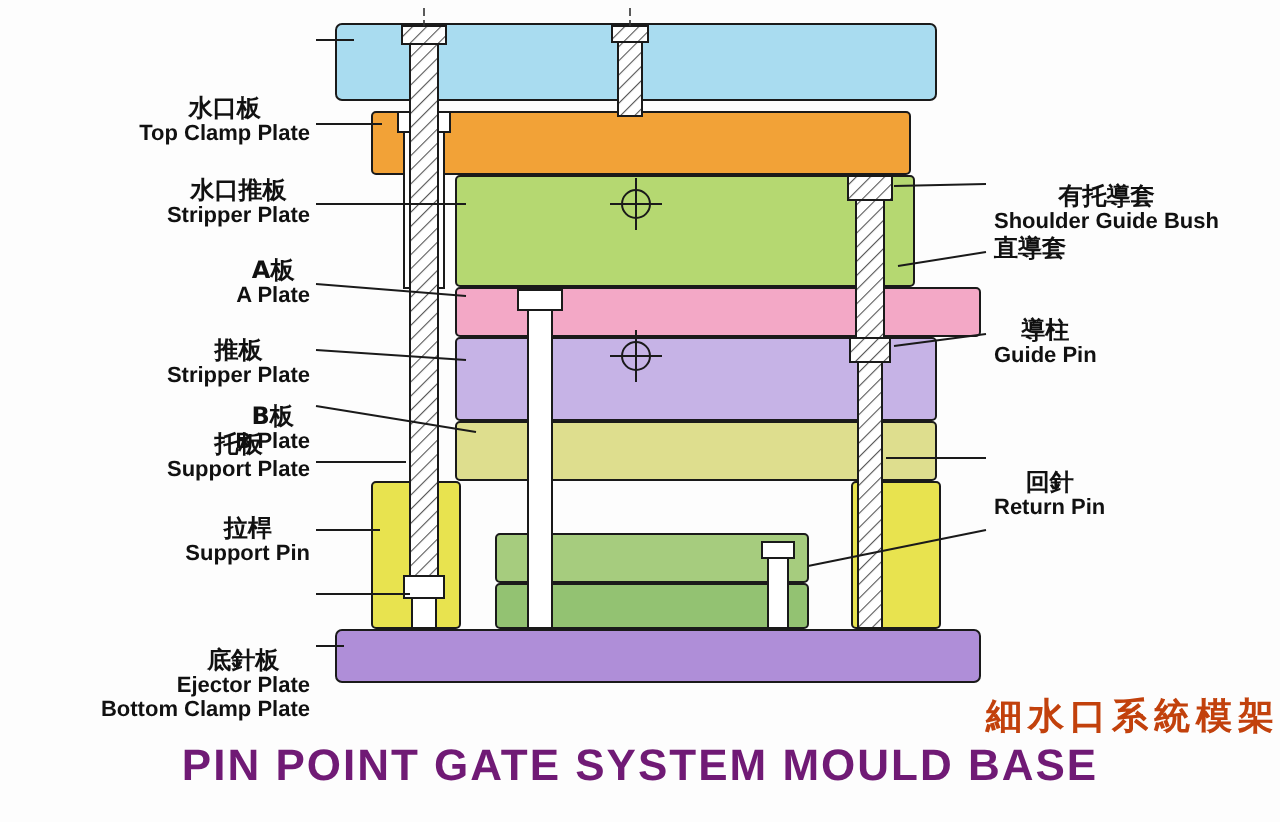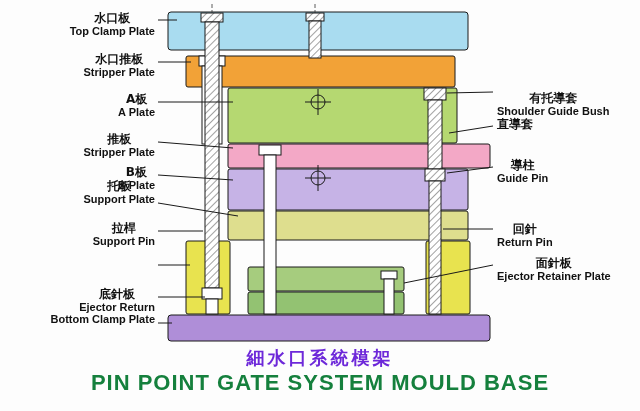--- a/index.html
+++ b/index.html
@@ -24,42 +24,42 @@
     font-weight: bold;
     line-height: 13px;
     font-family: "DejaVu Sans", sans-serif;
   }
   .label .en {
     font-size: 11px;
     font-weight: bold;
     line-height: 13px;
     font-family: Liberation Sans, sans-serif;
   }
-  .label.left { right: 485px; }   
+  .label.left { right: 485px; margin-top: 36px; }   
   .label.right { left: 497px; }
   .title-cn {
     position: absolute;
     left: 0; right: 0;
     top: 346px;
-    text-align: center;
+    text-align: right;
     font-size: 18px;
     font-weight: bold;
     letter-spacing: 3px;
-    color: #6d28d9;
+    color: #c2410c;
     font-family: "DejaVu Sans", sans-serif;
   }
   .title-en {
     position: absolute;
     left: 0; right: 0;
     top: 370px;
     text-align: center;
     font-size: 22px;
     font-weight: bold;
     letter-spacing: 1px;
-    color: #15803d;
+    color: #701a75;
     font-family: "Liberation Sans", sans-serif;
   }
 </style>
 </head>
 <body>
 
 <div class="stage">
 
   <svg class="diagram" width="640" height="411" viewBox="0 0 640 411">
     <defs>
@@ -173,42 +173,38 @@
   <div class="label left" style="top:180px">
     <div class="cn">托板</div>
     <div class="en">Support Plate</div>
   </div>
   <div class="label left" style="top:222px">
     <div class="cn">拉桿</div>
     <div class="en">Support Pin</div>
   </div>
   <div class="label left" style="top:288px">
     <div class="cn">底針板</div>
-    <div class="en">Ejector Return</div>
+    <div class="en">Ejector Plate</div>
   </div>
   <div class="label left" style="top:313px">
     <div class="en">Bottom Clamp Plate</div>
   </div>
 
   <div class="label right" style="top:92px">
     <div class="cn">有托導套</div>
     <div class="en">Shoulder Guide Bush</div>
   </div>
   <div class="label right" style="top:118px">
     <div class="cn">直導套</div>
   </div>
   <div class="label right" style="top:159px">
     <div class="cn">導柱</div>
     <div class="en">Guide Pin</div>
   </div>
-  <div class="label right" style="top:223px">
+  <div class="label right" style="top:235px">
     <div class="cn">回針</div>
     <div class="en">Return Pin</div>
   </div>
-  <div class="label right" style="top:257px">
-    <div class="cn">面針板</div>
-    <div class="en">Ejector Retainer Plate</div>
-  </div>
 
   <div class="title-cn">細水口系統模架</div>
   <div class="title-en">PIN POINT GATE SYSTEM MOULD BASE</div>
 
 </div>
 
 </body></html>

